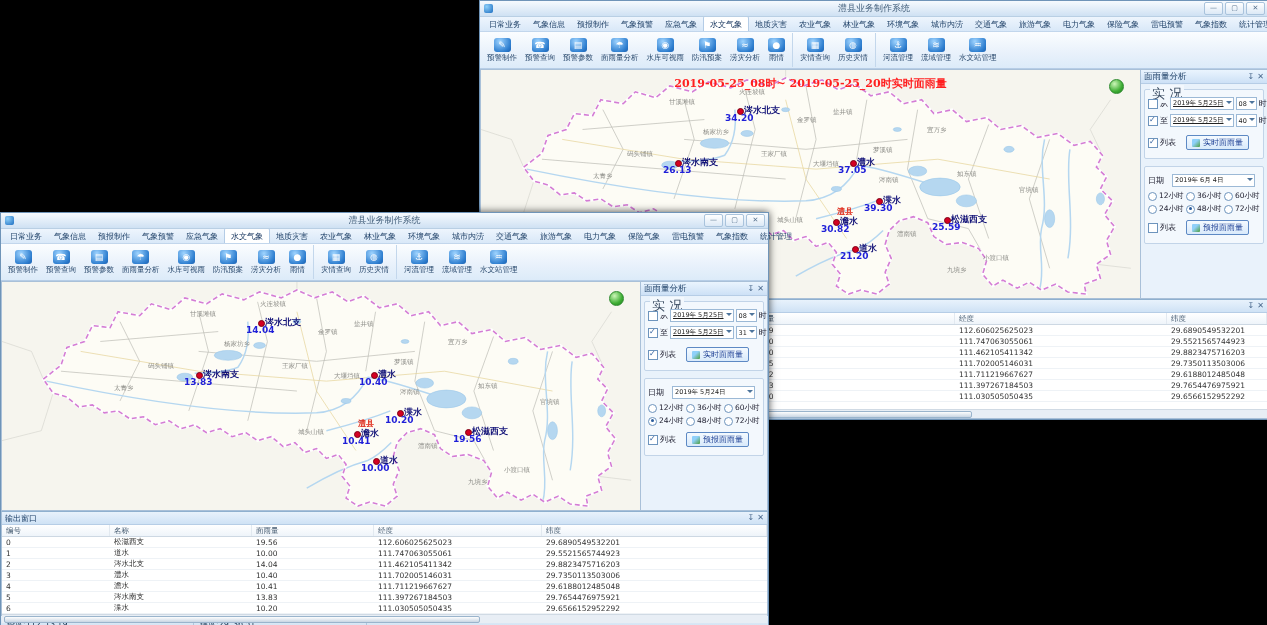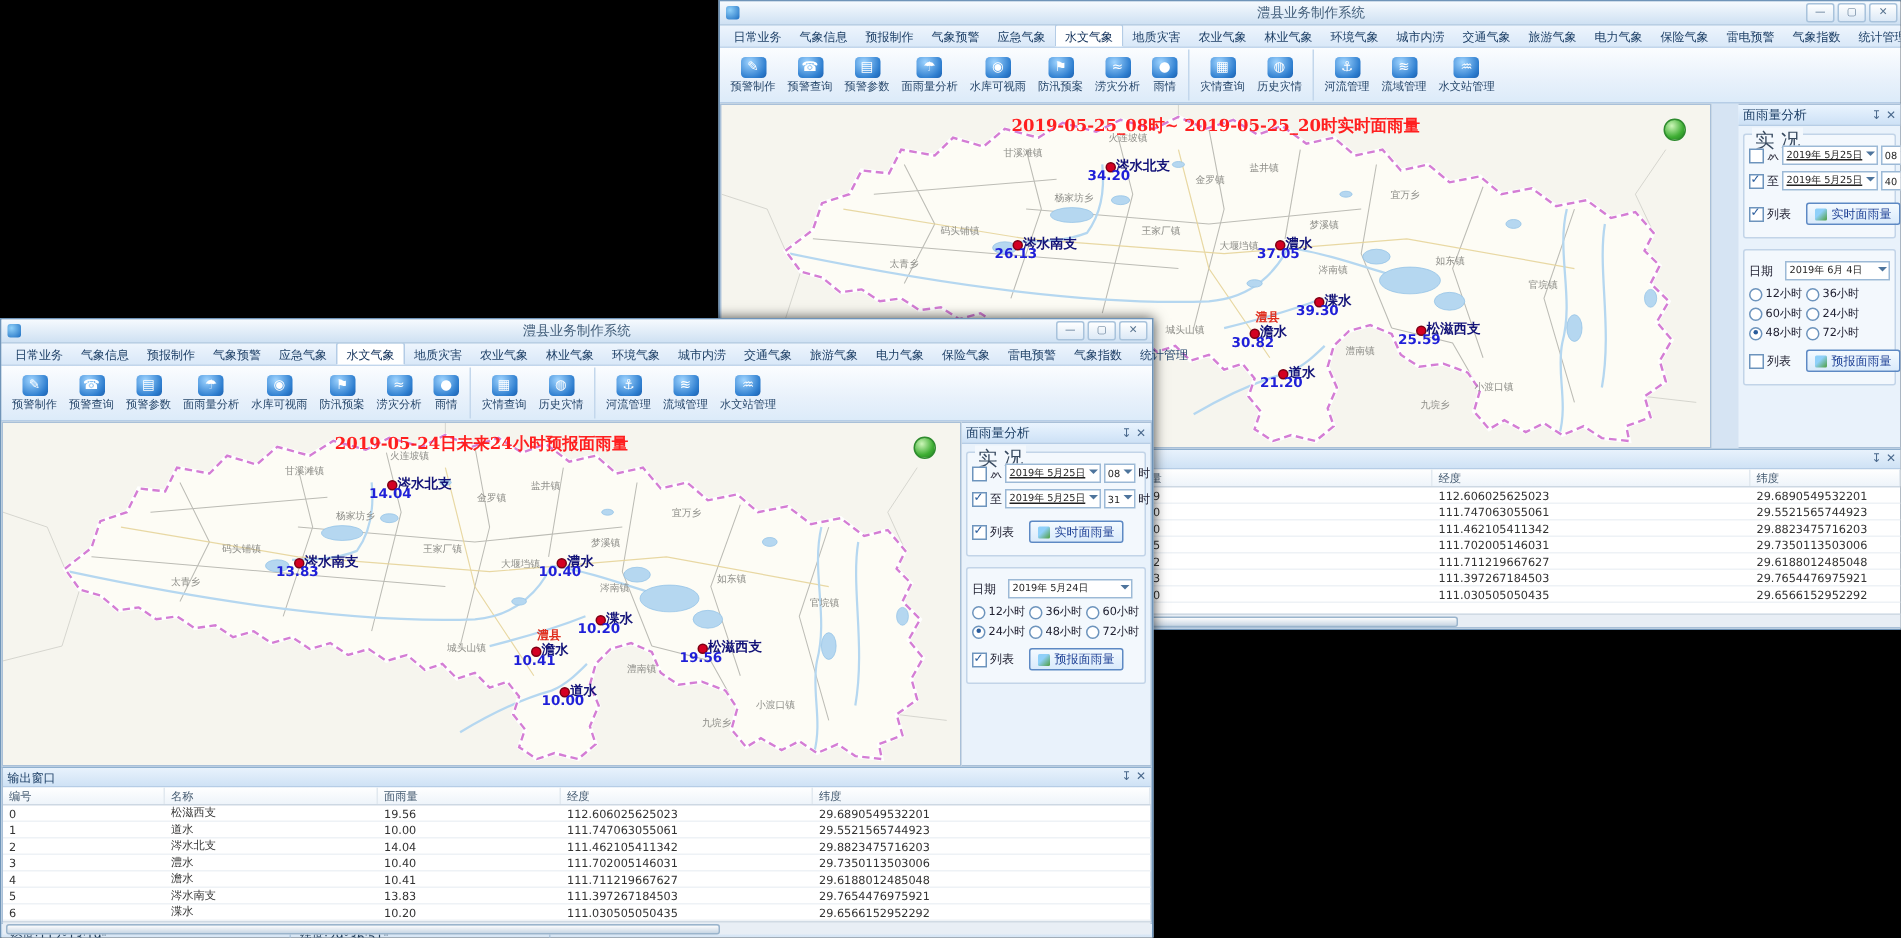--- a/index.html
+++ b/index.html
@@ -169,21 +169,21 @@
       </div>
       <div class="titem">
         <div class="ticon">≋</div>
         <div class="tlabel">流域管理</div>
       </div>
       <div class="titem">
         <div class="ticon">♒</div>
         <div class="tlabel">水文站管理</div>
       </div>
     </div>
-  <div class="content" style="height:230px;gap:18px;">
+  <div class="content" style="height:230px;">
     <div class="map-area" style="width:659px;flex:none;">
       <div class="map-canvas">
           <svg viewBox="0 0 649 230" preserveAspectRatio="none">
     <rect width="649" height="230" fill="#f6f5ee"></rect>
     <g stroke="#c9c9c2" stroke-width="0.6" fill="none" opacity="0.8">
       <path d="M0,60 L30,70 L42,98"></path>
               <path d="M620,30 L600,60 L612,86"></path>
       <path d="M0,160 L40,150 L52,112"></path>
               <path d="M640,200 L606,196"></path>
               <path d="M300,0 L300,8"></path>
@@ -582,21 +582,20 @@
               <ellipse cx="300" cy="40" rx="4" ry="2"></ellipse>
       <ellipse cx="520" cy="80" rx="5" ry="3"></ellipse>
               <ellipse cx="610" cy="130" rx="4" ry="6"></ellipse>
       <ellipse cx="350" cy="120" rx="5" ry="2.5"></ellipse>
               <ellipse cx="410" cy="60" rx="4" ry="2"></ellipse>
     </g>
     <path fill="none" stroke="#ffffff" stroke-width="2.6" opacity="0.9" d="M42,98 L60,84 L66,66 L84,60 L92,44 L110,46 L118,30 L140,34 L152,22 L172,28 L186,16 L208,22 L224,12 L246,18 L262,10 L284,16 L300,8 L318,16 L336,10 L352,20 L368,14 L384,26 L402,22 L416,34 L434,30 L446,44 L464,40 L478,52 L498,48 L512,60 L532,56 L548,68 L568,64 L584,76 L600,72 L612,86 L606,98 L616,108 L610,120 L622,132 L614,146 L624,158 L616,172 L620,186 L606,196 L610,210 L594,216 L596,226 L578,224 L566,216 L552,222 L540,214 L528,220 L514,212 L504,218 L494,206 L498,192 L490,180 L474,174 L458,176 L446,168 L440,154 L426,148 L412,152 L402,162 L398,176 L404,190 L398,204 L402,216 L390,226 L374,222 L362,226 L350,218 L354,206 L346,196 L350,184 L342,174 L330,178 L320,168 L308,172 L298,162 L286,166 L274,156 L260,160 L248,152 L234,156 L222,148 L208,152 L196,144 L182,148 L170,140 L156,144 L144,136 L130,138 L118,130 L104,132 L92,124 L78,126 L66,116 L52,112 Z"></path>
     <path fill="none" stroke="#cc66cc" stroke-width="1.6" stroke-dasharray="5 3" opacity="0.85" d="M42,98 L60,84 L66,66 L84,60 L92,44 L110,46 L118,30 L140,34 L152,22 L172,28 L186,16 L208,22 L224,12 L246,18 L262,10 L284,16 L300,8 L318,16 L336,10 L352,20 L368,14 L384,26 L402,22 L416,34 L434,30 L446,44 L464,40 L478,52 L498,48 L512,60 L532,56 L548,68 L568,64 L584,76 L600,72 L612,86 L606,98 L616,108 L610,120 L622,132 L614,146 L624,158 L616,172 L620,186 L606,196 L610,210 L594,216 L596,226 L578,224 L566,216 L552,222 L540,214 L528,220 L514,212 L504,218 L494,206 L498,192 L490,180 L474,174 L458,176 L446,168 L440,154 L426,148 L412,152 L402,162 L398,176 L404,190 L398,204 L402,216 L390,226 L374,222 L362,226 L350,218 L354,206 L346,196 L350,184 L342,174 L330,178 L320,168 L308,172 L298,162 L286,166 L274,156 L260,160 L248,152 L234,156 L222,148 L208,152 L196,144 L182,148 L170,140 L156,144 L144,136 L130,138 L118,130 L104,132 L92,124 L78,126 L66,116 L52,112 Z"></path>
   </svg>
         </div>
-      <div class="map-title">2019-05-24日未来24小时预报面雨量</div>
       <div class="green-btn"></div>
       <div>
           <div class="town" style="left: 188px; top: 28px;">甘溪滩镇</div>
           <div class="town" style="left: 258px; top: 18px;">火连坡镇</div>
           <div class="town" style="left: 146px; top: 80px;">码头铺镇</div>
           <div class="town" style="left: 112px; top: 102px;">太青乡</div>
           <div class="town" style="left: 280px; top: 80px;">王家厂镇</div>
           <div class="town" style="left: 316px; top: 46px;">金罗镇</div>
           <div class="town" style="left: 352px; top: 38px;">盐井镇</div>
           <div class="town" style="left: 222px; top: 58px;">杨家坊乡</div>

